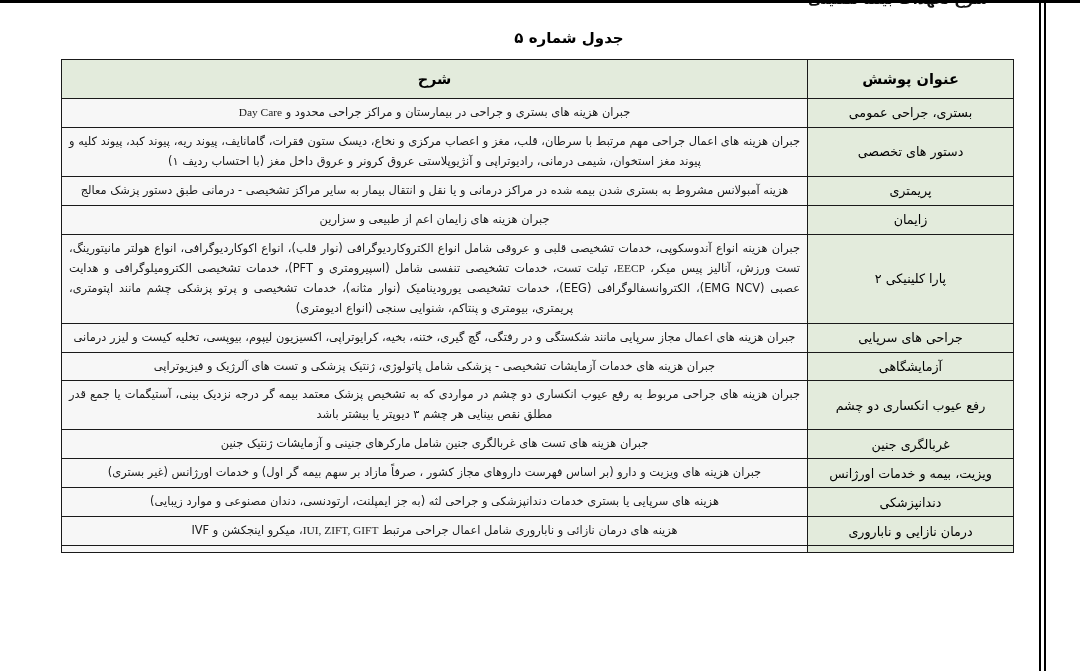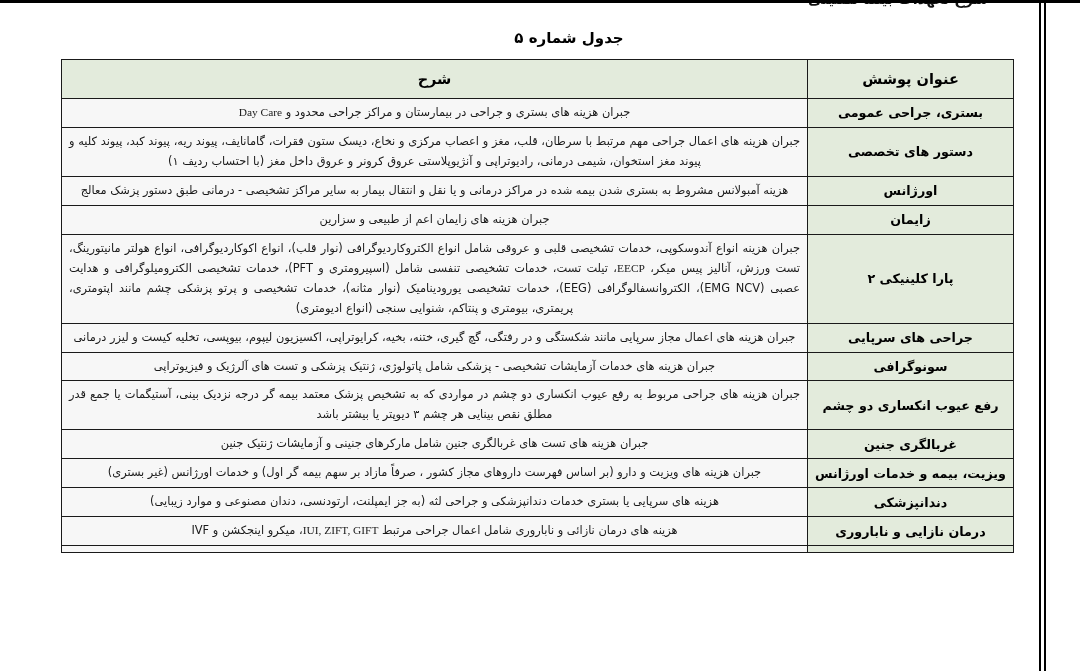--- a/index.html
+++ b/index.html
@@ -107,21 +107,21 @@
     color: #000;
     height: 30px;
     padding-top: 5px;
     padding-bottom: 5px;
   }
 
   td.cell-title {
     background: #e3ebdc;
     text-align: center;
     font-size: 12.7px;
-    font-weight: bold;
+    font-weight: normal;
     color: #000;
     line-height: 1.35;
     margin-left: 27px;
   }
 
   td.cell-desc {
     background: #f7f7f7;
     text-align: justify;
     text-align-last: center;
     font-size: 11.4px;
@@ -179,37 +179,37 @@
     <tbody id="cov-body">
         <tr>
           <td class="cell-title">بستری، جراحی عمومی</td>
           <td class="cell-desc one-line">جبران هزینه های بستری و جراحی در بیمارستان و مراکز جراحی محدود و <span class="ltr">Day Care</span></td>
         </tr>
         <tr>
           <td class="cell-title">دستور های تخصصی</td>
           <td class="cell-desc">جبران هزینه های اعمال جراحی مهم مرتبط با سرطان، قلب، مغز و اعصاب مرکزی و نخاع، دیسک ستون فقرات، گامانایف، پیوند ریه، پیوند کبد، پیوند کلیه و پیوند مغز استخوان، شیمی درمانی، رادیوتراپی و آنژیوپلاستی عروق کرونر و عروق داخل مغز  (با احتساب ردیف ۱)</td>
         </tr>
         <tr>
-          <td class="cell-title">اورژانس</td>
+          <td class="cell-title">پریمتری</td>
           <td class="cell-desc">هزینه آمبولانس مشروط به بستری شدن بیمه شده در مراکز درمانی و یا نقل و انتقال بیمار به سایر مراکز تشخیصی - درمانی طبق دستور پزشک معالج</td>
         </tr>
         <tr>
           <td class="cell-title">زایمان</td>
           <td class="cell-desc one-line">جبران هزینه های زایمان اعم از طبیعی و سزارین</td>
         </tr>
         <tr>
           <td class="cell-title">پارا کلینیکی ۲</td>
           <td class="cell-desc">جبران هزینه انواع آندوسکوپی، خدمات تشخیصی قلبی و عروقی شامل انواع الکتروکاردیوگرافی (نوار قلب)، انواع اکوکاردیوگرافی، انواع هولتر مانیتورینگ، تست ورزش، آنالیز پیس میکر، <span class="ltr">EECP</span>، تیلت تست، خدمات تشخیصی تنفسی شامل (اسپیرومتری و PFT)، خدمات تشخیصی الکترومیلوگرافی و هدایت عصبی (EMG NCV)، الکتروانسفالوگرافی (EEG)، خدمات تشخیصی یورودینامیک (نوار مثانه)، خدمات تشخیصی و پرتو پزشکی چشم مانند اپتومتری، پریمتری، بیومتری و پنتاکم، شنوایی سنجی (انواع ادیومتری)</td>
         </tr>
         <tr>
           <td class="cell-title">جراحی های سرپایی</td>
           <td class="cell-desc">جبران هزینه های اعمال مجاز سرپایی مانند شکستگی و در رفتگی، گچ گیری، ختنه، بخیه، کرایوتراپی، اکسیزیون لیپوم، بیوپسی، تخلیه کیست و لیزر درمانی</td>
         </tr>
         <tr>
-          <td class="cell-title">سونوگرافی</td>
+          <td class="cell-title">آزمایشگاهی</td>
           <td class="cell-desc one-line">جبران هزینه های خدمات آزمایشات تشخیصی - پزشکی شامل پاتولوژی، ژنتیک پزشکی و تست های آلرژیک و فیزیوتراپی</td>
         </tr>
         <tr>
           <td class="cell-title">رفع عیوب انکساری دو چشم</td>
           <td class="cell-desc">جبران هزینه های جراحی مربوط به رفع عیوب انکساری دو چشم در مواردی که به تشخیص پزشک معتمد بیمه گر درجه نزدیک بینی، آستیگمات یا جمع قدر مطلق نقص بینایی هر چشم ۳ دیوپتر یا بیشتر باشد</td>
         </tr>
         <tr>
           <td class="cell-title">غربالگری جنین</td>
           <td class="cell-desc one-line">جبران هزینه های تست های غربالگری جنین شامل مارکرهای جنینی و آزمایشات ژنتیک جنین</td>
         </tr>

